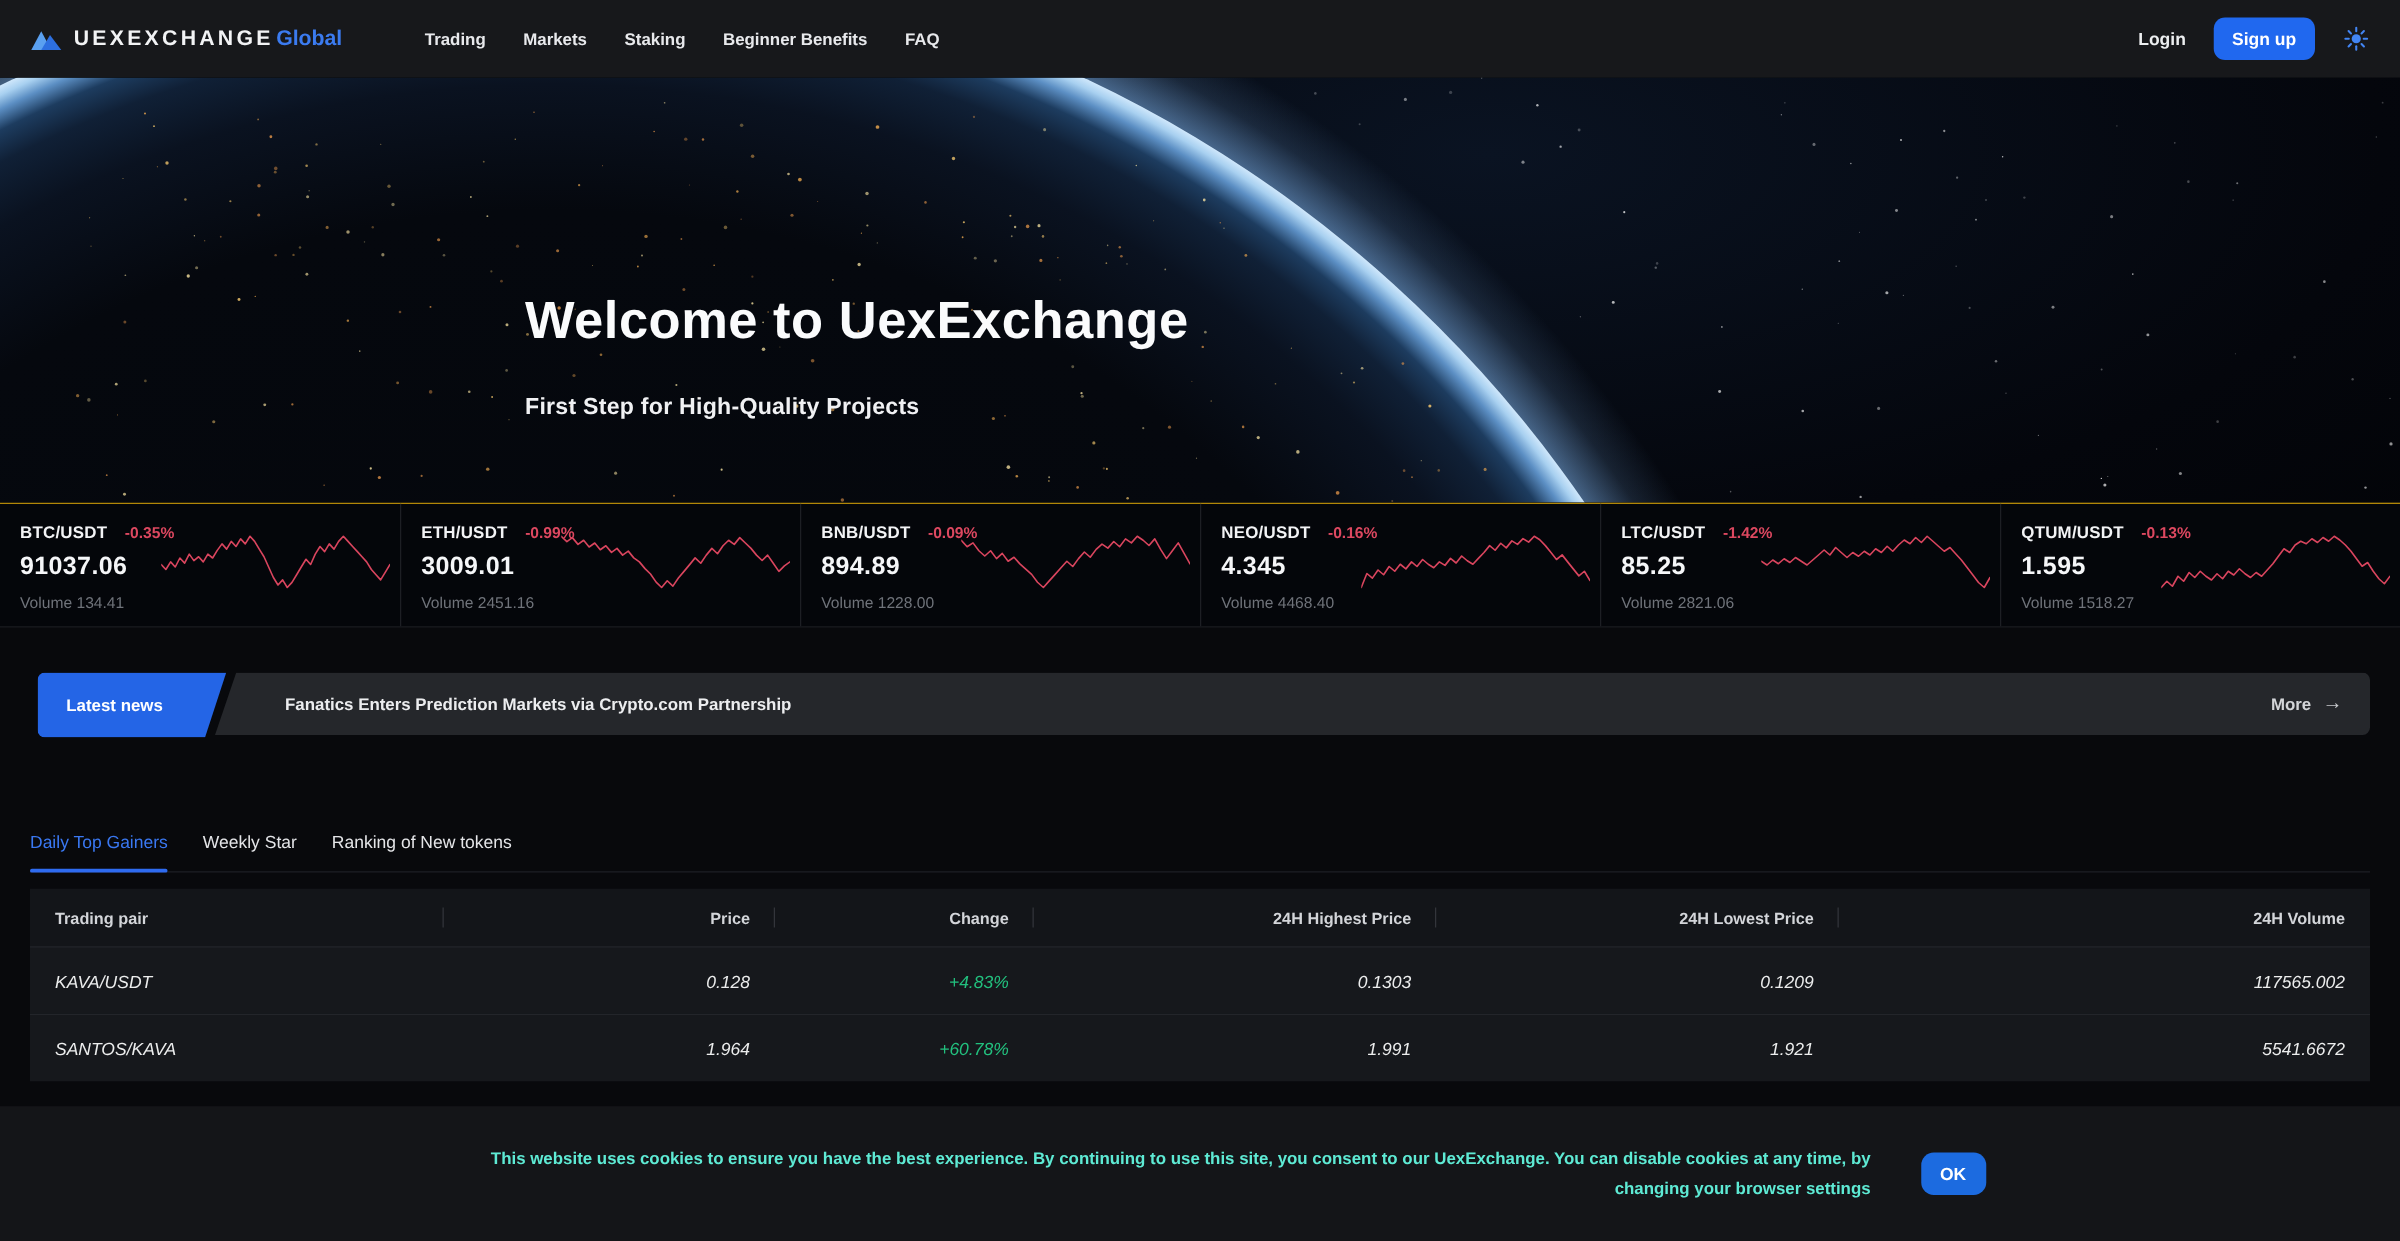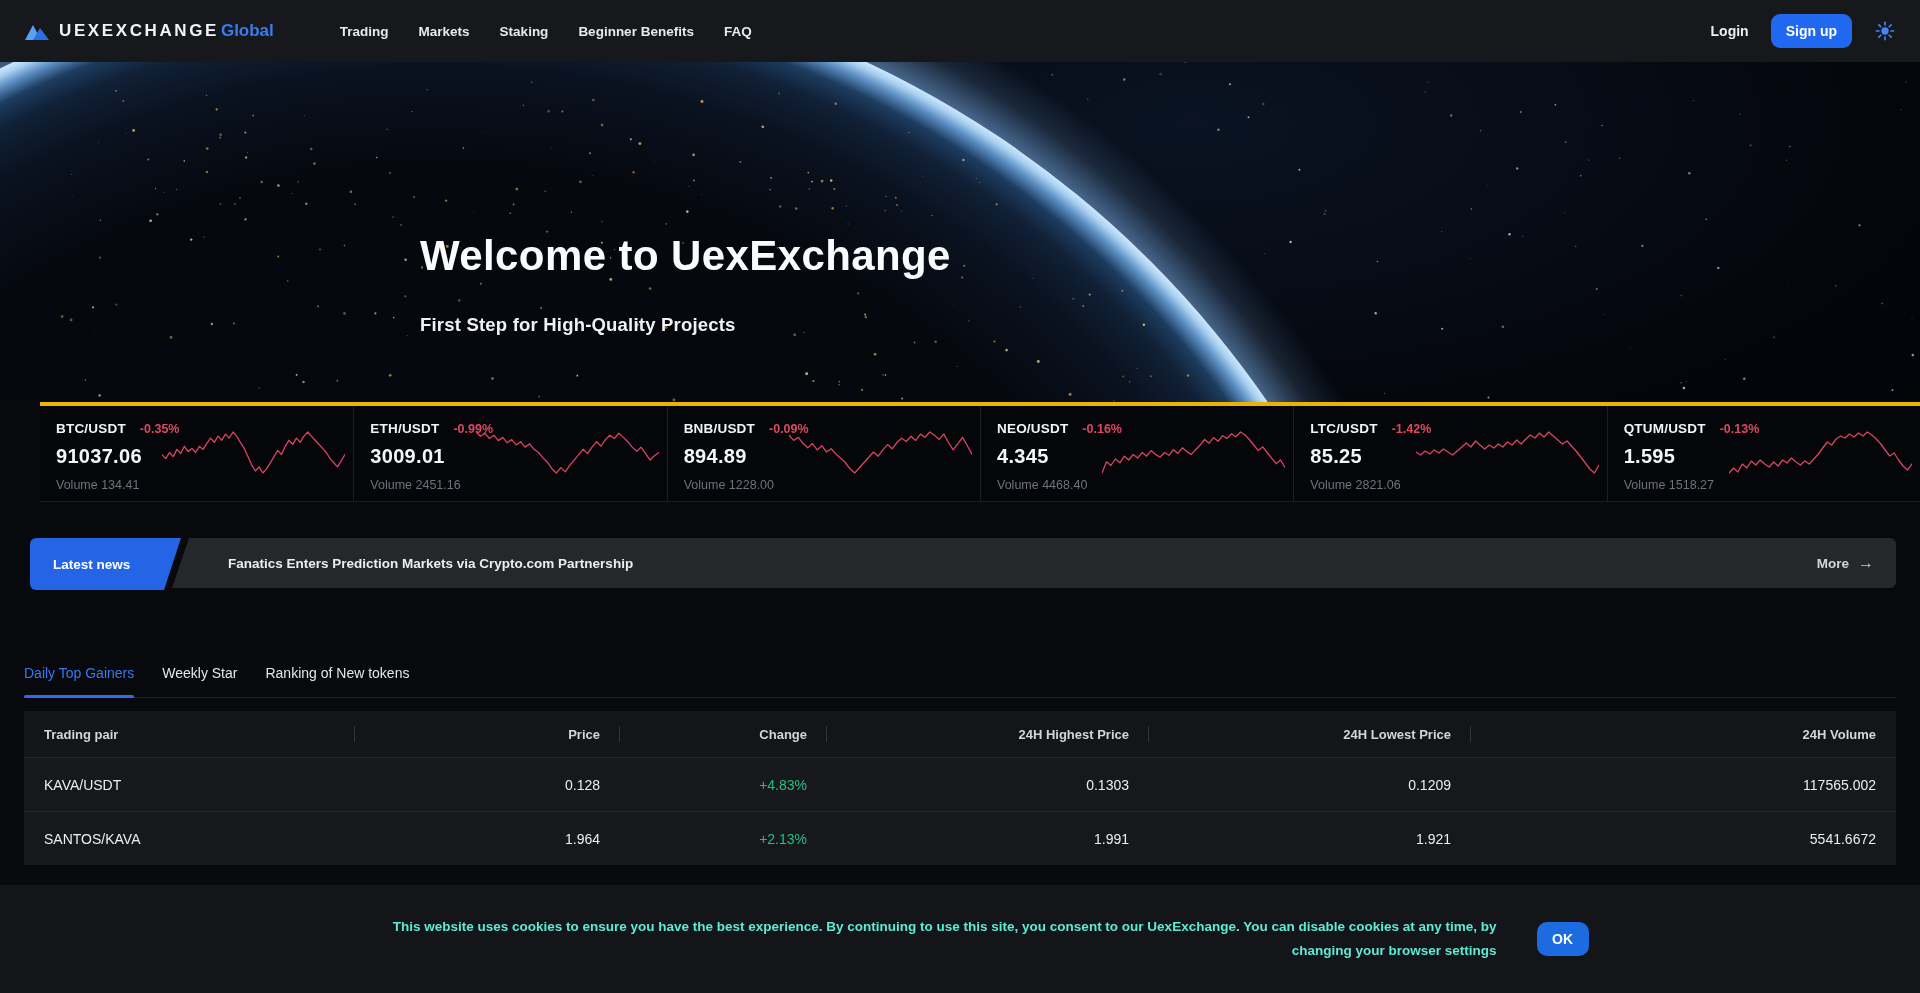--- a/index.html
+++ b/index.html
@@ -22,21 +22,21 @@
   
   .hero { position:relative; height:340px; overflow:hidden;
           background:radial-gradient(1300px 560px at 62% 18%, #0a1322 0%, #04060c 55%, #010204 100%); }
   .hero-art { position:absolute; inset:0; }
   .hero-copy { position:absolute; left:420px; top:170px; z-index:2; }
   .hero-title { color:#fafbfc; font-size:42px; font-weight:700; letter-spacing:.4px; }
   .hero-sub { color:#f0f1f3; font-size:18.5px; font-weight:700; margin-top:34px; letter-spacing:.2px; }
 
   
   .tickers { display:grid; grid-template-columns:repeat(6,1fr); height:100px; background:#04060a;
-             border-top:4px solid #eab308; border-bottom:1px solid #1a1c21;margin-left:40px; }
+             border-top:1px solid #eab308; border-bottom:1px solid #1a1c21; }
   .ticker { position:relative; padding:15px 10px 0 16px; border-left:1px solid #1d1f24; overflow:hidden; cursor:pointer; }
   .ticker:first-child { border-left:none; }
   .ticker-top { display:flex; align-items:baseline; gap:14px; }
   .ticker-pair { color:#f2f3f5; font-size:13.5px; font-weight:700; letter-spacing:.2px; }
   .ticker-change { color:#dd4860; font-size:12.5px; font-weight:600; }
   .ticker-price { color:#f5f6f8; font-size:20px; font-weight:700; margin-top:9px; letter-spacing:.3px; }
   .ticker-volume { color:#6f737a; font-size:12.5px; font-weight:500; margin-top:10px; }
   .spark { position:absolute; right:8px; top:21px; }
 
   
@@ -60,21 +60,21 @@
 
   
   .market-table { margin:13px 24px 0; }
   .t-row { display:grid; grid-template-columns:331px 265px 207px 322px 322px 1fr; align-items:center; }
   .t-head { height:46px; background:#131519; color:#d3d5d9; font-size:13px; font-weight:600; }
   .t-head .cell { position:relative; height:100%; display:flex; align-items:center; }
   .t-head .cell:not(:last-child)::after { content:''; position:absolute; right:0; top:15px; height:16px; width:1px; background:#33353b; }
   .t-body .t-row { height:54px; background:#16181c; border-top:1px solid #23252a; color:#eceded; font-size:14px; cursor:pointer; }
   .cell.left { justify-content:flex-start; padding-left:20px; text-align:left; }
   .cell.right { justify-content:flex-end; padding-right:20px; text-align:right; }
-  .t-body .cell { display:flex; height:100%; align-items:center; }
+  .t-body .cell { display:flex; height:100%; align-items:center;font-style:italic; }
   .val-green { color:#22c07e; }
 
   
   .cookie { position:absolute; left:0; right:0; bottom:0; height:108px; background:#141518;
             display:flex; align-items:center; justify-content:center; z-index:10; }
   .cookie-text { max-width:1165px; text-align:right; color:#5eead4; font-size:13.5px; font-weight:600; line-height:24px; }
   .cookie-ok { margin-left:40px; width:52px; height:34px; background:#1c6be0; color:#ffffff; border:none;
                font-family:inherit; font-size:14px; font-weight:600; border-radius:10px; cursor:pointer; }
 </style>
 </head>
@@ -528,21 +528,21 @@
     <div class="cell right">0.128</div>
     <div class="cell right val-green">+4.83%</div>
     <div class="cell right">0.1303</div>
     <div class="cell right">0.1209</div>
     <div class="cell right">117565.002</div>
   </div>
 
   <div class="t-row">
     <div class="cell left">SANTOS/KAVA</div>
     <div class="cell right">1.964</div>
-    <div class="cell right val-green">+2.13%</div>
+    <div class="cell right val-green">+60.78%</div>
     <div class="cell right">1.991</div>
     <div class="cell right">1.921</div>
     <div class="cell right">5541.6672</div>
   </div>
 </div>
   </section>
 
   <footer class="cookie">
     <div class="cookie-text">This website uses cookies to ensure you have the best experience. By continuing to use this site, you consent to our UexExchange. You can disable cookies at any time, by changing your browser settings</div>
     <button class="cookie-ok">OK</button>

